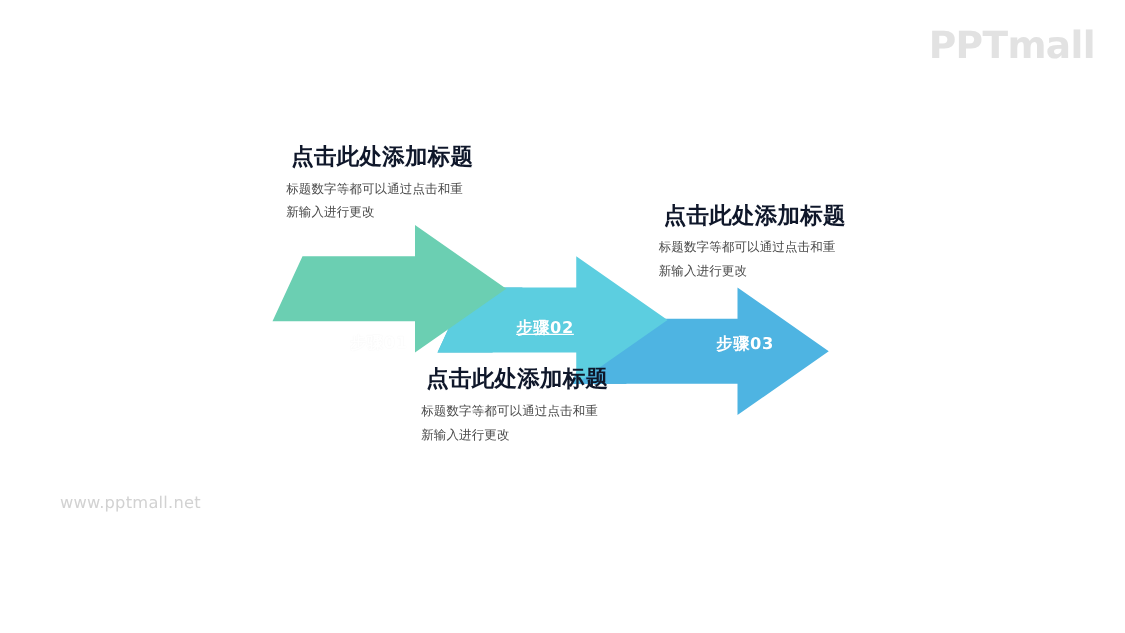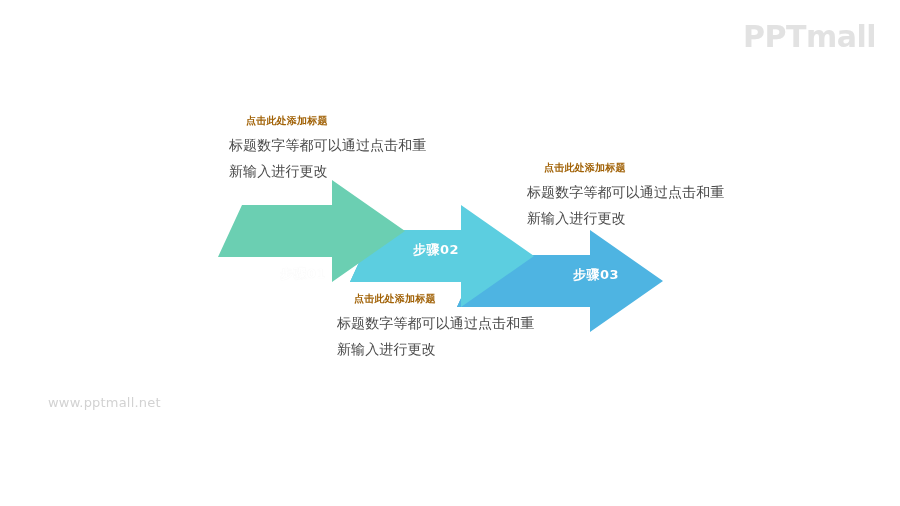--- a/index.html
+++ b/index.html
@@ -67,38 +67,38 @@
   .step-label {
     position: absolute;
     color: #ffffff;
     font-size: 13px;
     font-weight: 700;
     letter-spacing: 0.5px;
     white-space: nowrap;
     text-shadow: 0 0 1px rgba(0,0,0,0.06);
   }
   .step-label.s1 { left: 280px; top: 227px; margin-top: 38px; }
-  .step-label.s2 { left: 413px; top: 241px; }
+  .step-label.s2 { left: 413px; top: 253px; text-decoration: underline; }
   .step-label.s3 { left: 573px; top: 266px; }
 
   
   .callout {
     position: absolute;
     width: 260px;
   }
   .callout .c-title {
-    font-size: 10px;
+    font-size: 18px;
     font-weight: 700;
-    color: #a16207;
+    color: #0f172a;
     line-height: 1.3;
-    margin: 0 0 6px 17px;
+    margin: 0 0 6px 4px;
     letter-spacing: 0.2px;
   }
   .callout .c-line {
-    font-size: 14px;
+    font-size: 10px;
     color: #4a4a4a;
     line-height: 1.85;
     letter-spacing: 0.1px;
     margin: 0;
   }
 
   .callout.c1 { left: 229px; top: 114px; }
   .callout.c2 { left: 527px; top: 161px; }
   .callout.c3 { left: 337px; top: 292px; }
 </style>

